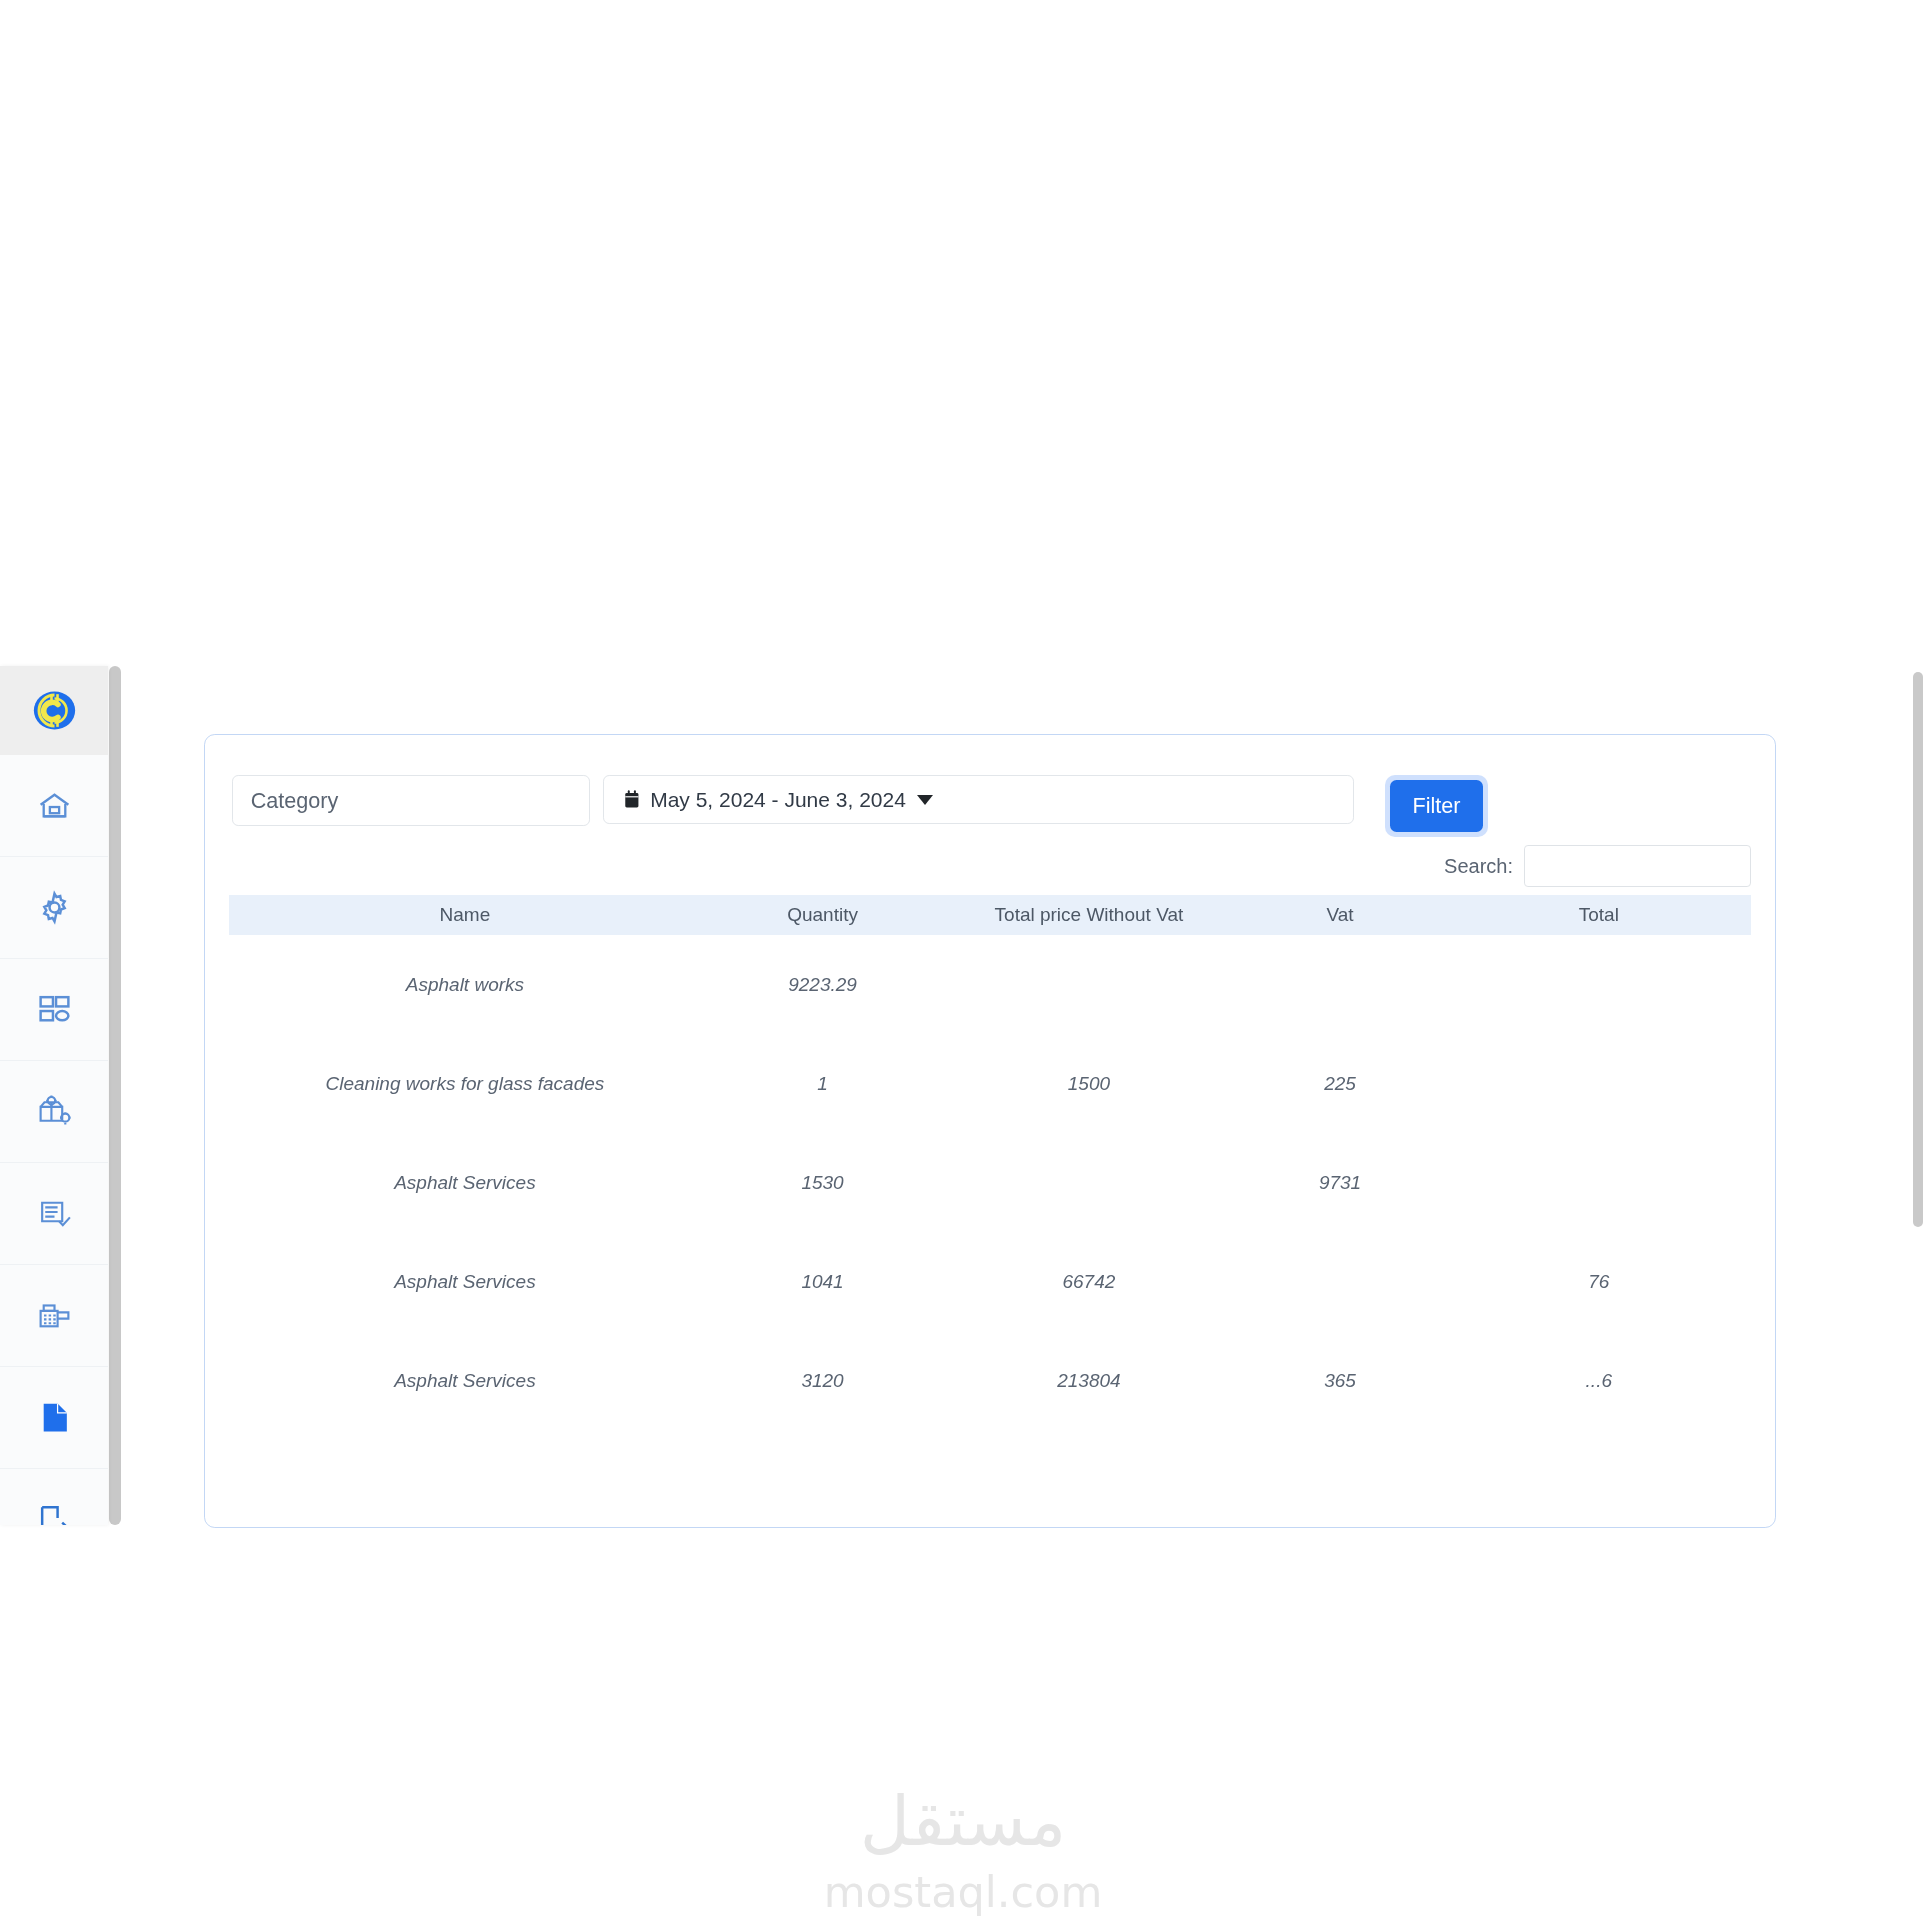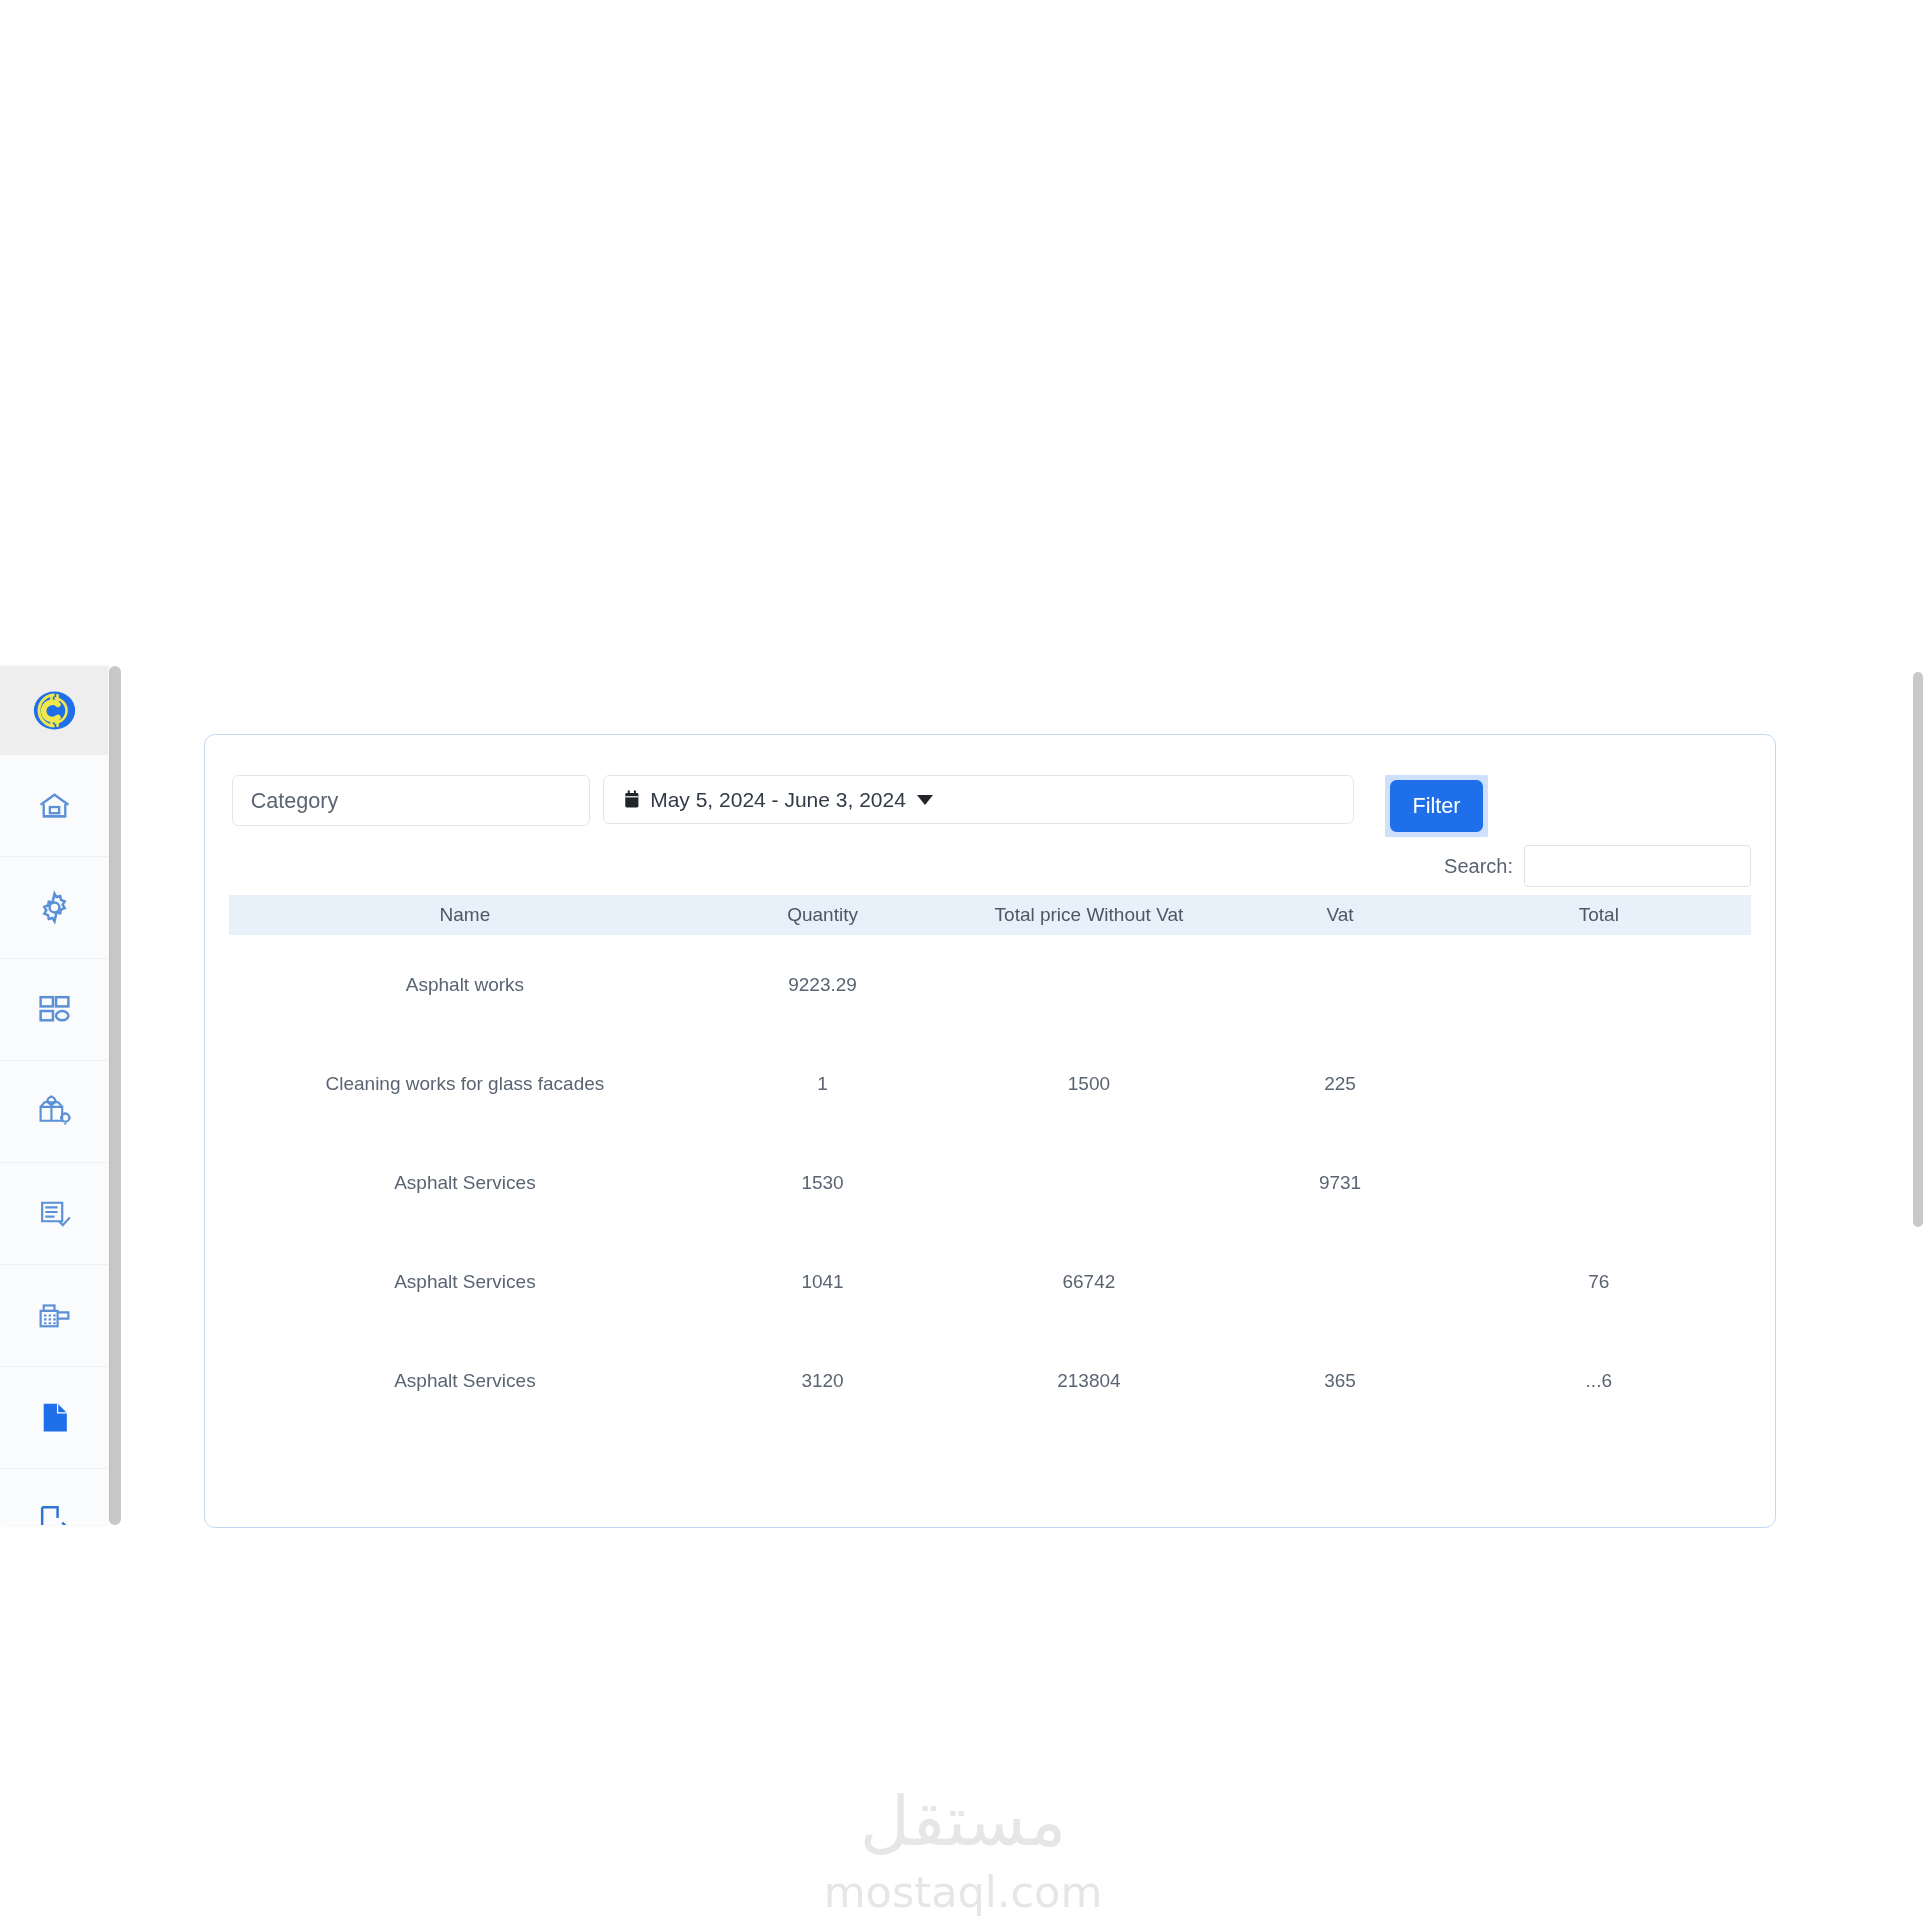--- a/index.html
+++ b/index.html
@@ -117,21 +117,21 @@
     width: 0; height: 0;
     border-left: 8.5px solid transparent;
     border-right: 8.5px solid transparent;
     border-top: 10px solid #212529;
     margin-left: 1.5px;
   }
 
   .filter-btn-wrap {
     margin-left: 31px;
     padding: 5px;
-    border-radius: 1px;
+    border-radius: 10px;
     background: #cfe0fd;
     display: inline-block;
   }
   .filter-btn {
     width: 93px;
     height: 52px;
     background: #1f6feb;
     border: none;
     border-radius: 6.5px;
     color: #ffffff;
@@ -184,21 +184,21 @@
     background: #e8f0fa;
     height: 40px;
   }
   table.data-table thead th {
     font-size: 19px;
     font-weight: normal;
     color: #4d5866;
     text-align: center;
     font-family: "Liberation Sans", sans-serif;
   }
-  table.data-table tbody tr { height: 99px; }
+  table.data-table tbody tr { height: 99px; font-style: italic; }
   table.data-table tbody td {
     font-size: 19px;
     color: #5a6472;
     text-align: center;
     font-family: "Liberation Sans", sans-serif;
     vertical-align: middle;
   }
 
   
   .faded-a { color: rgba(90,100,114,0.30); }

